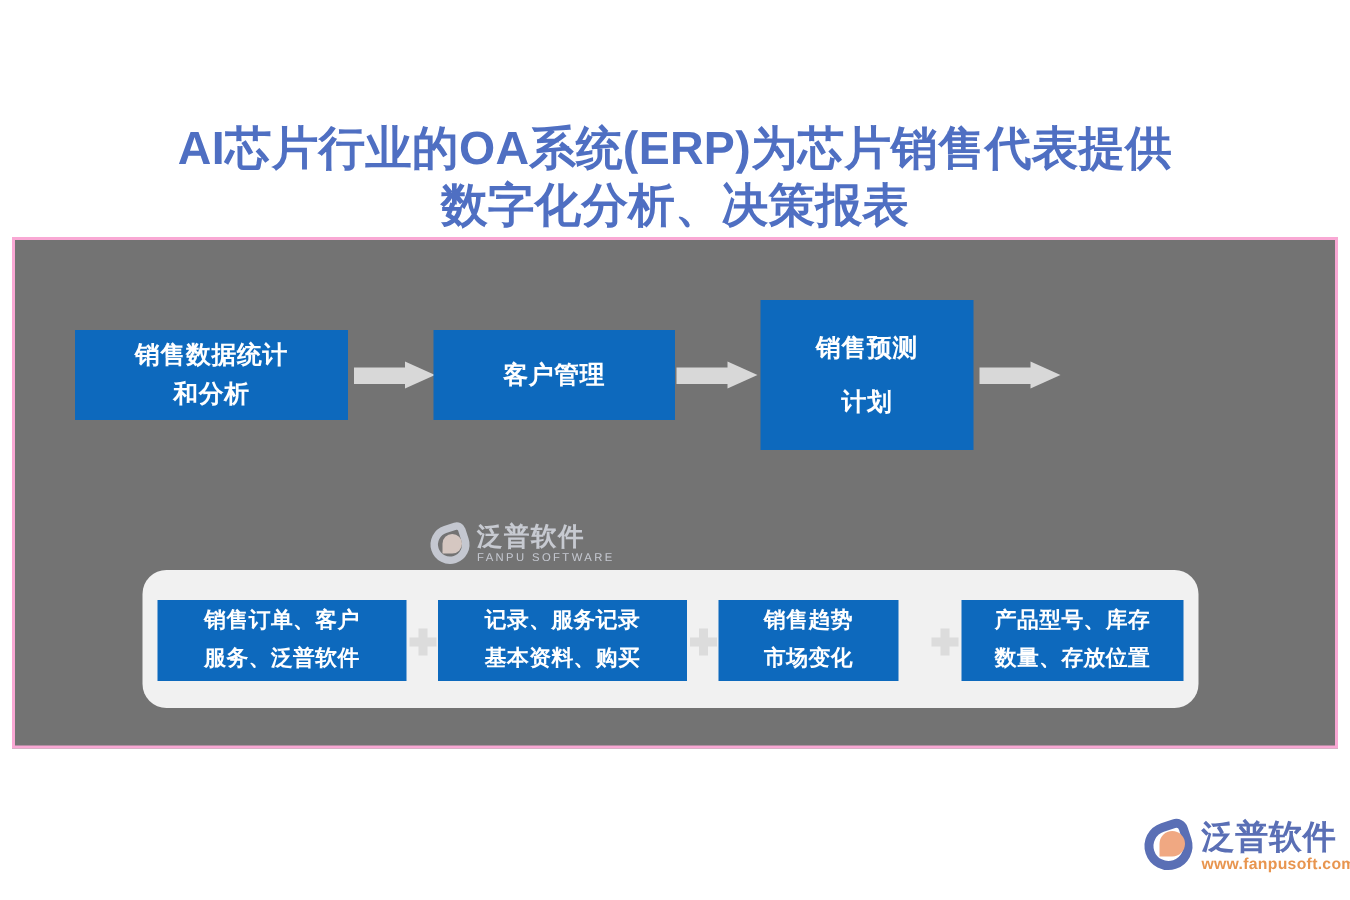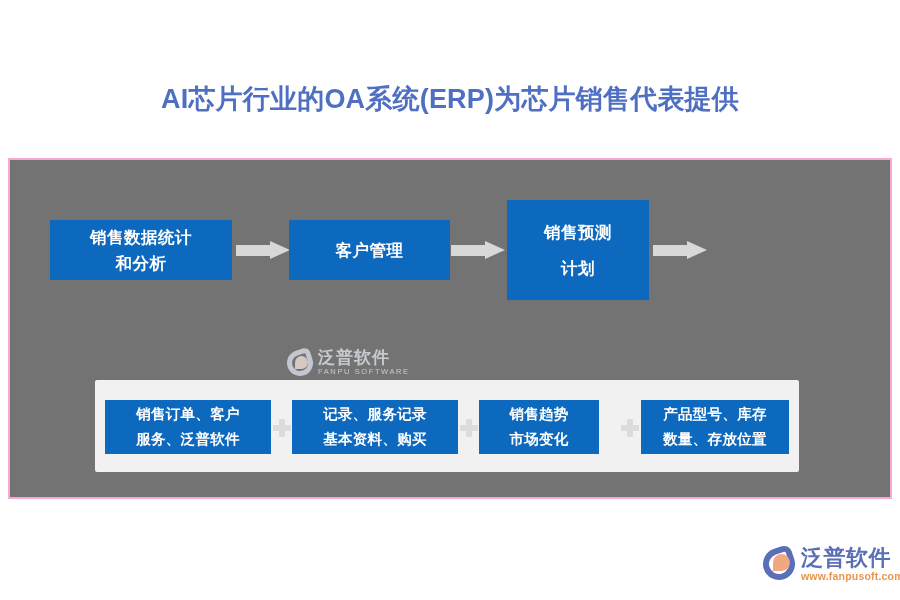--- a/index.html
+++ b/index.html
@@ -15,21 +15,21 @@
     background:#ffffff;
   }
 
   
   .title-block {
     position:absolute;
     left:0; top:80px;
     width:900px;
     text-align:center;
     color:#4f6fc2;
-    font-size:27px;
+    font-size:31px;
     font-weight:bold;
     line-height:38px;
     letter-spacing:0.2px;
   }
   .title-line { display:block; white-space:nowrap; }
 
   
   .frame {
     position:absolute;
     left:8px; top:158px;
@@ -110,21 +110,21 @@
   .wm-text { display:flex; flex-direction:column; }
   .wm-cn { font-size:17px; font-weight:bold; color:#e3e7f1; line-height:18px; letter-spacing:1px; }
   .wm-en { font-size:7.5px; color:#e0e4ef; letter-spacing:1.6px; line-height:10px; }
 
   
   .gray-panel {
     position:absolute;
     left:85px; top:220px;
     width:704px; height:92px;
     background:#f1f1f1;
-    border-radius:2px;
+    border-radius:16px;
   }
   .fbox {
     position:absolute;
     top:20px;
     height:54px;
     background:#0d69bd;
     color:#ffffff;
     font-weight:bold;
     font-size:14.5px;
     line-height:25px;
@@ -192,20 +192,21 @@
     letter-spacing:0.2px; font-weight:bold;
   }
 </style>
 </head>
 <body>
 
 <div id="page">
 
   <div class="title-block">
     <span class="title-line">AI芯片行业的OA系统(ERP)为芯片销售代表提供</span>
+    <span class="title-line">数字化分析、决策报表</span>
   </div>
 
   <div class="frame">
 
     <div class="pbox" id="pbox-0">
       <span class="ln">销售数据统计</span>
       <span class="ln">和分析</span>
     </div>
 
     <div class="arrow" id="arrow-0">

